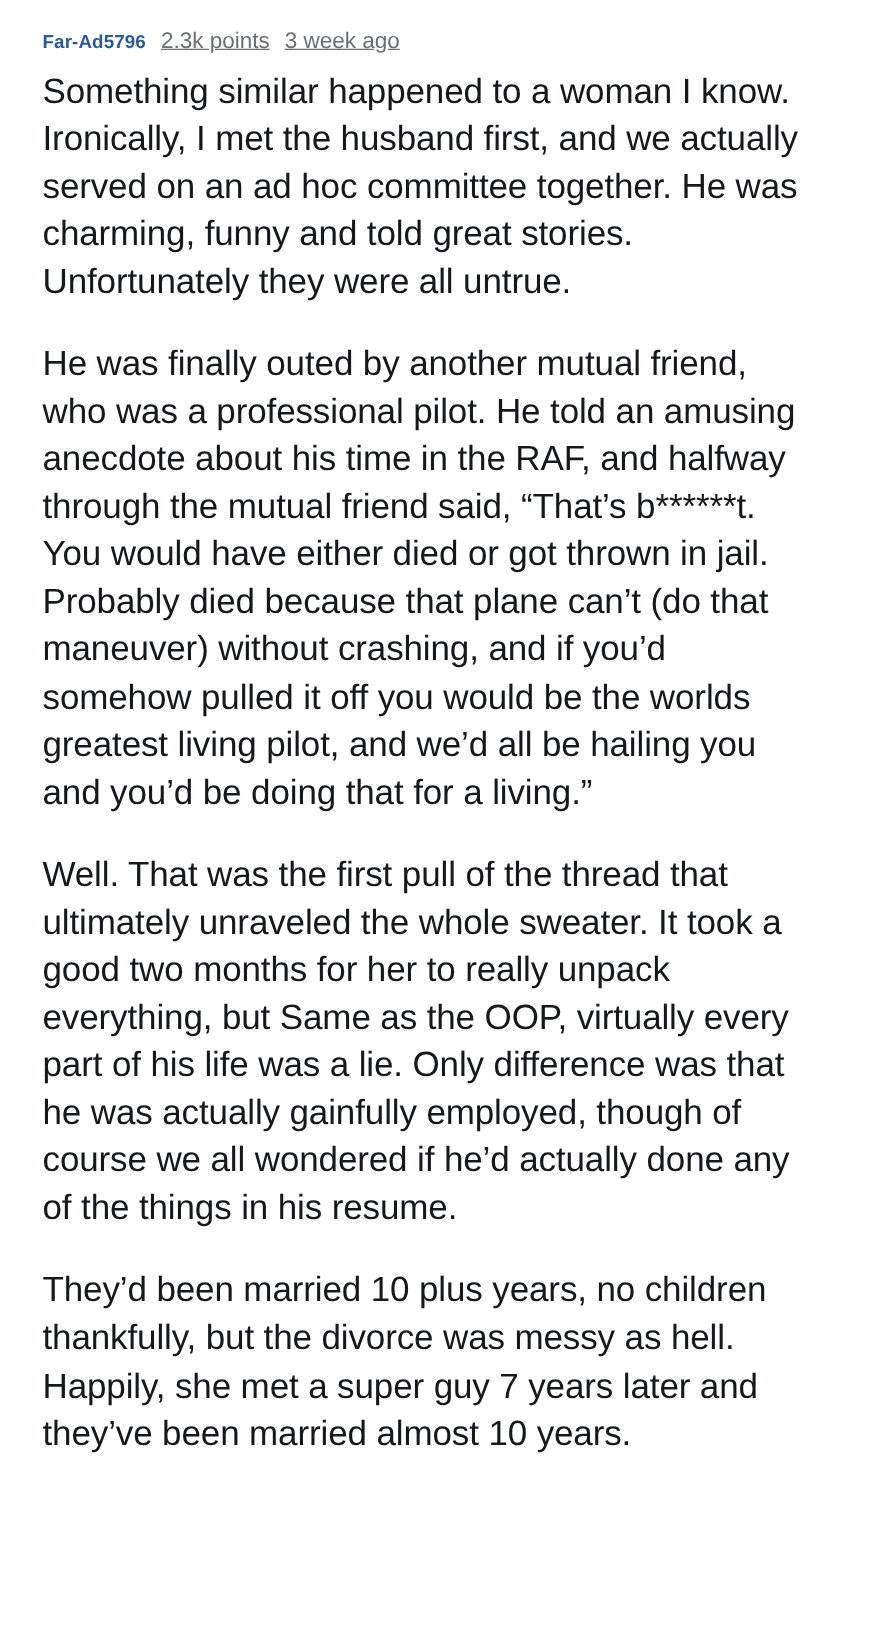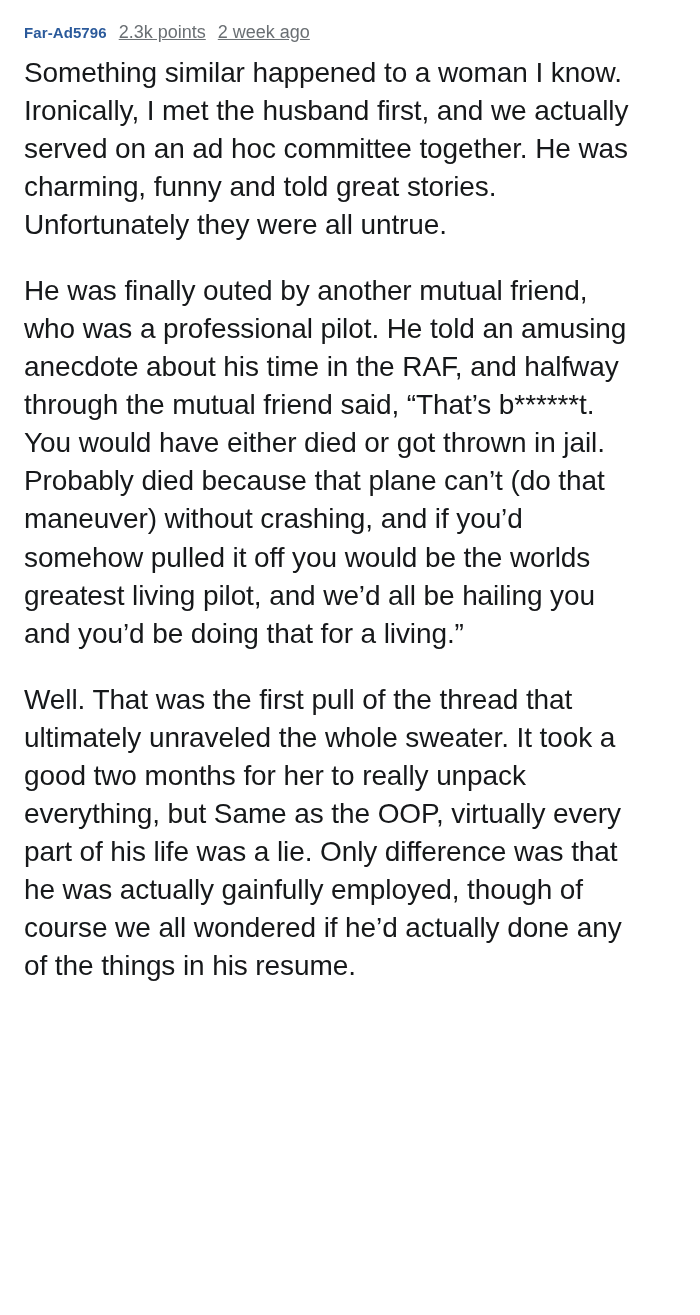--- a/index.html
+++ b/index.html
@@ -11,20 +11,21 @@
     width: 700px;
     min-height: 1315px;
     font-family: "Liberation Sans", sans-serif;
     color: #1a1a1b;
     -webkit-font-smoothing: antialiased;
   }
   .comment {
     width: 666px;
     box-sizing: border-box;
     padding: 22px 24px 10px 24px;
+    margin-left: 10px;
   }
   .meta {
     display: flex;
     align-items: baseline;
     gap: 12px;
     margin-bottom: 10px;
     font-size: 15px;
     line-height: 1.2;
   }
   .meta .author {
@@ -51,22 +52,23 @@
   }
 </style>
 </head>
 <body>
 
 <div class="comment">
 
   <div class="meta">
     <span class="author">Far-Ad5796</span>
     <span class="points">2.3k points</span>
-    <span class="timestamp">2 week ago</span>
+    <span class="timestamp">3 week ago</span>
   </div>
 
   <div class="body">
     <p>Something similar happened to a woman I know. Ironically, I met the husband first, and we actually served on an ad hoc committee together. He was charming, funny and told great stories. Unfortunately they were all untrue.</p>
     <p>He was finally outed by another mutual friend, who was a professional pilot. He told an amusing anecdote about his time in the RAF, and halfway through the mutual friend said, “That’s b******t. You would have either died or got thrown in jail. Probably died because that plane can’t (do that maneuver) without crashing, and if you’d somehow pulled it off you would be the worlds greatest living pilot, and we’d all be hailing you and you’d be doing that for a living.”</p>
     <p>Well. That was the first pull of the thread that ultimately unraveled the whole sweater. It took a good two months for her to really unpack everything, but Same as the OOP, virtually every part of his life was a lie. Only difference was that he was actually gainfully employed, though of course we all wondered if he’d actually done any of the things in his resume.</p>
+    <p>They’d been married 10 plus years, no children thankfully, but the divorce was messy as hell. Happily, she met a super guy 7 years later and they’ve been married almost 10 years.</p>
   </div>
 
 </div>
 
 </body></html>

